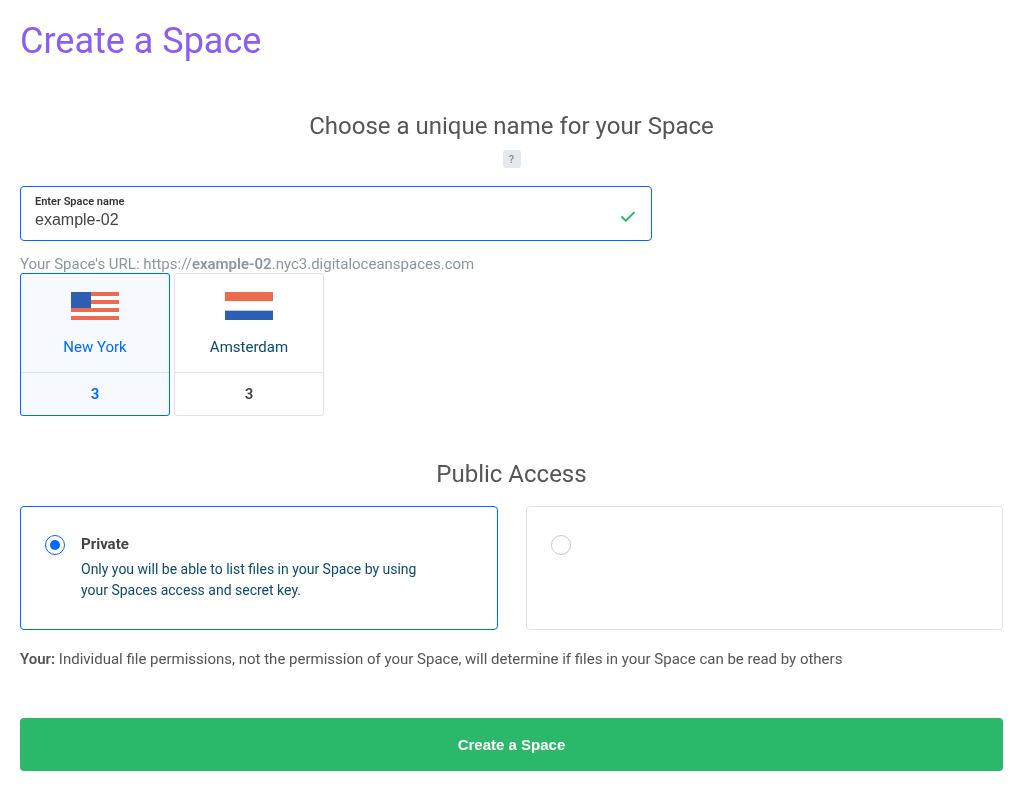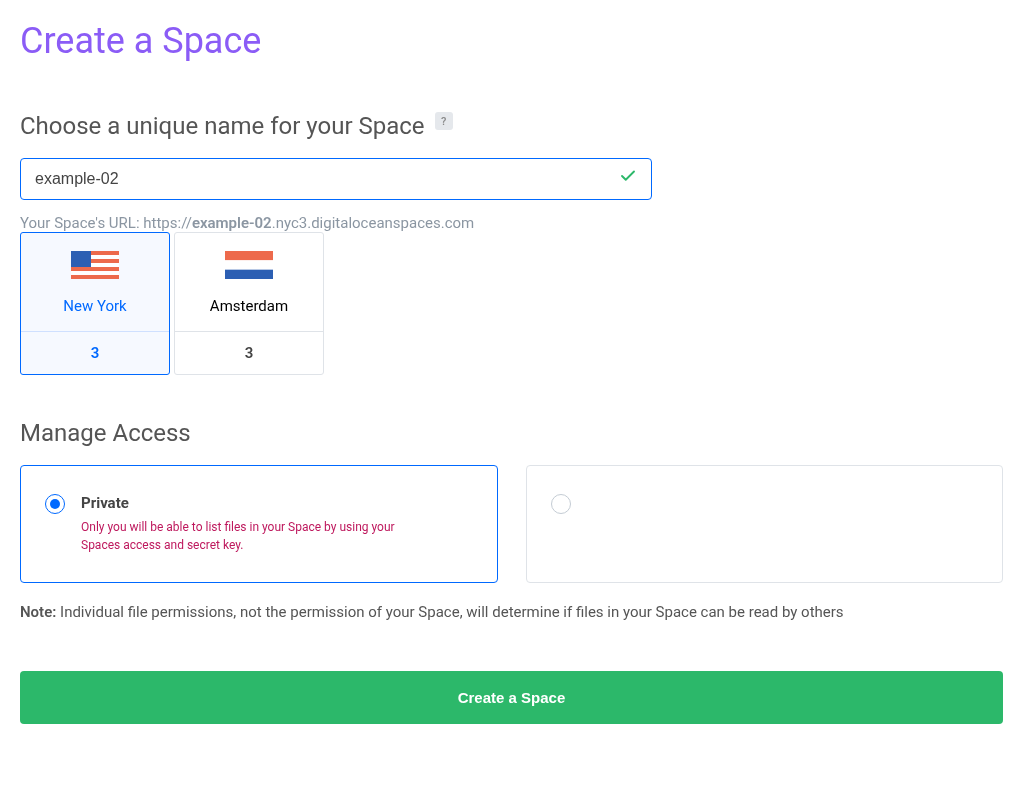--- a/index.html
+++ b/index.html
@@ -14,21 +14,23 @@
       font-weight: 400;
       color: #8b5cf6;
       margin-bottom: 50px;
     }
     .section-title {
       font-size: 24px;
       font-weight: 400;
       color: #555;
       margin-bottom: 18px;
       display: flex;
+      align-items: center;
       gap: 10px;
+      flex-direction: column;
     }
     .help-icon {
       display: inline-flex;
       align-items: center;
       justify-content: center;
       width: 18px;
       height: 18px;
       background: #e5e8ec;
       border-radius: 3px;
       font-size: 11px;
@@ -84,21 +86,21 @@
     .region-top {
       display: flex;
       flex-direction: column;
       align-items: center;
       justify-content: center;
       gap: 18px;
       padding: 18px 0 16px;
     }
     .region-name {
       font-size: 15px;
-      color: #000000;
+      color: #0c4a6e;
     }
     .region-card.selected .region-name { color: #0069ff; }
     .region-bottom {
       border-top: 1px solid #dfe3e8;
       text-align: center;
       padding: 12px 0;
       font-size: 15px;
       font-weight: 600;
       color: #444;
     }
@@ -135,22 +137,22 @@
       border-radius: 50%;
       top: 4px; left: 4px;
     }
     .access-heading {
       font-size: 15px;
       font-weight: 700;
       color: #444;
       margin-bottom: 6px;
     }
     .access-desc {
-      font-size: 12px;
-      color: #be185d;
+      font-size: 14px;
+      color: #0c4a6e;
       line-height: 1.5;
       max-width: 340px;
     }
     .note-text {
       font-size: 15px;
       color: #555;
       margin-bottom: 50px;
     }
     .note-text .lbl { font-weight: 600; }
     .create-button {
@@ -174,20 +176,21 @@
 <h1 class="page-title">Create a Space</h1>
 
 
 <div class="section-block">
   <div class="section-title">
     <span>Choose a unique name for your Space</span>
     <span class="help-icon">?</span>
   </div>
 
   <div class="input-wrapper">
+    <div class="input-label">Enter Space name</div>
     <div class="input-row">
       <input class="space-name-input" type="text" value="example-02" style="">
       <span class="check-icon">
         <svg width="18" height="18" viewBox="0 0 24 24" fill="none" stroke="currentColor" stroke-width="2.5" stroke-linecap="round" stroke-linejoin="round">
             <polyline points="20 6 9 17 4 12"></polyline>
           </svg>
       </span>
     </div>
   </div>
 
@@ -224,35 +227,35 @@
           </svg>
         </span>
         <span class="region-name">Amsterdam</span>
       </div>
       <div class="region-bottom">3</div>
     </div>
   </div>
 </div>
 
 
-<div class="section-title">Manage Access</div>
+<div class="section-title">Public Access</div>
 <div class="access-row">
   <div class="access-card selected">
     <div class="radio selected"></div>
     <div>
       <div class="access-heading">Private</div>
       <div class="access-desc">Only you will be able to list files in your Space by using your Spaces access and secret key.</div>
     </div>
   </div>
   <div class="access-card">
     <div class="radio"></div>
   </div>
 </div>
 
 <div class="note-text">
-  <span class="lbl">Note:</span>
+  <span class="lbl">Your:</span>
   <span>Individual file permissions, not the permission of your Space, will determine if files in your Space can be read by others</span>
 </div>
 
 <button class="create-button">Create a Space</button>
 
 
 
 
 </body></html>

